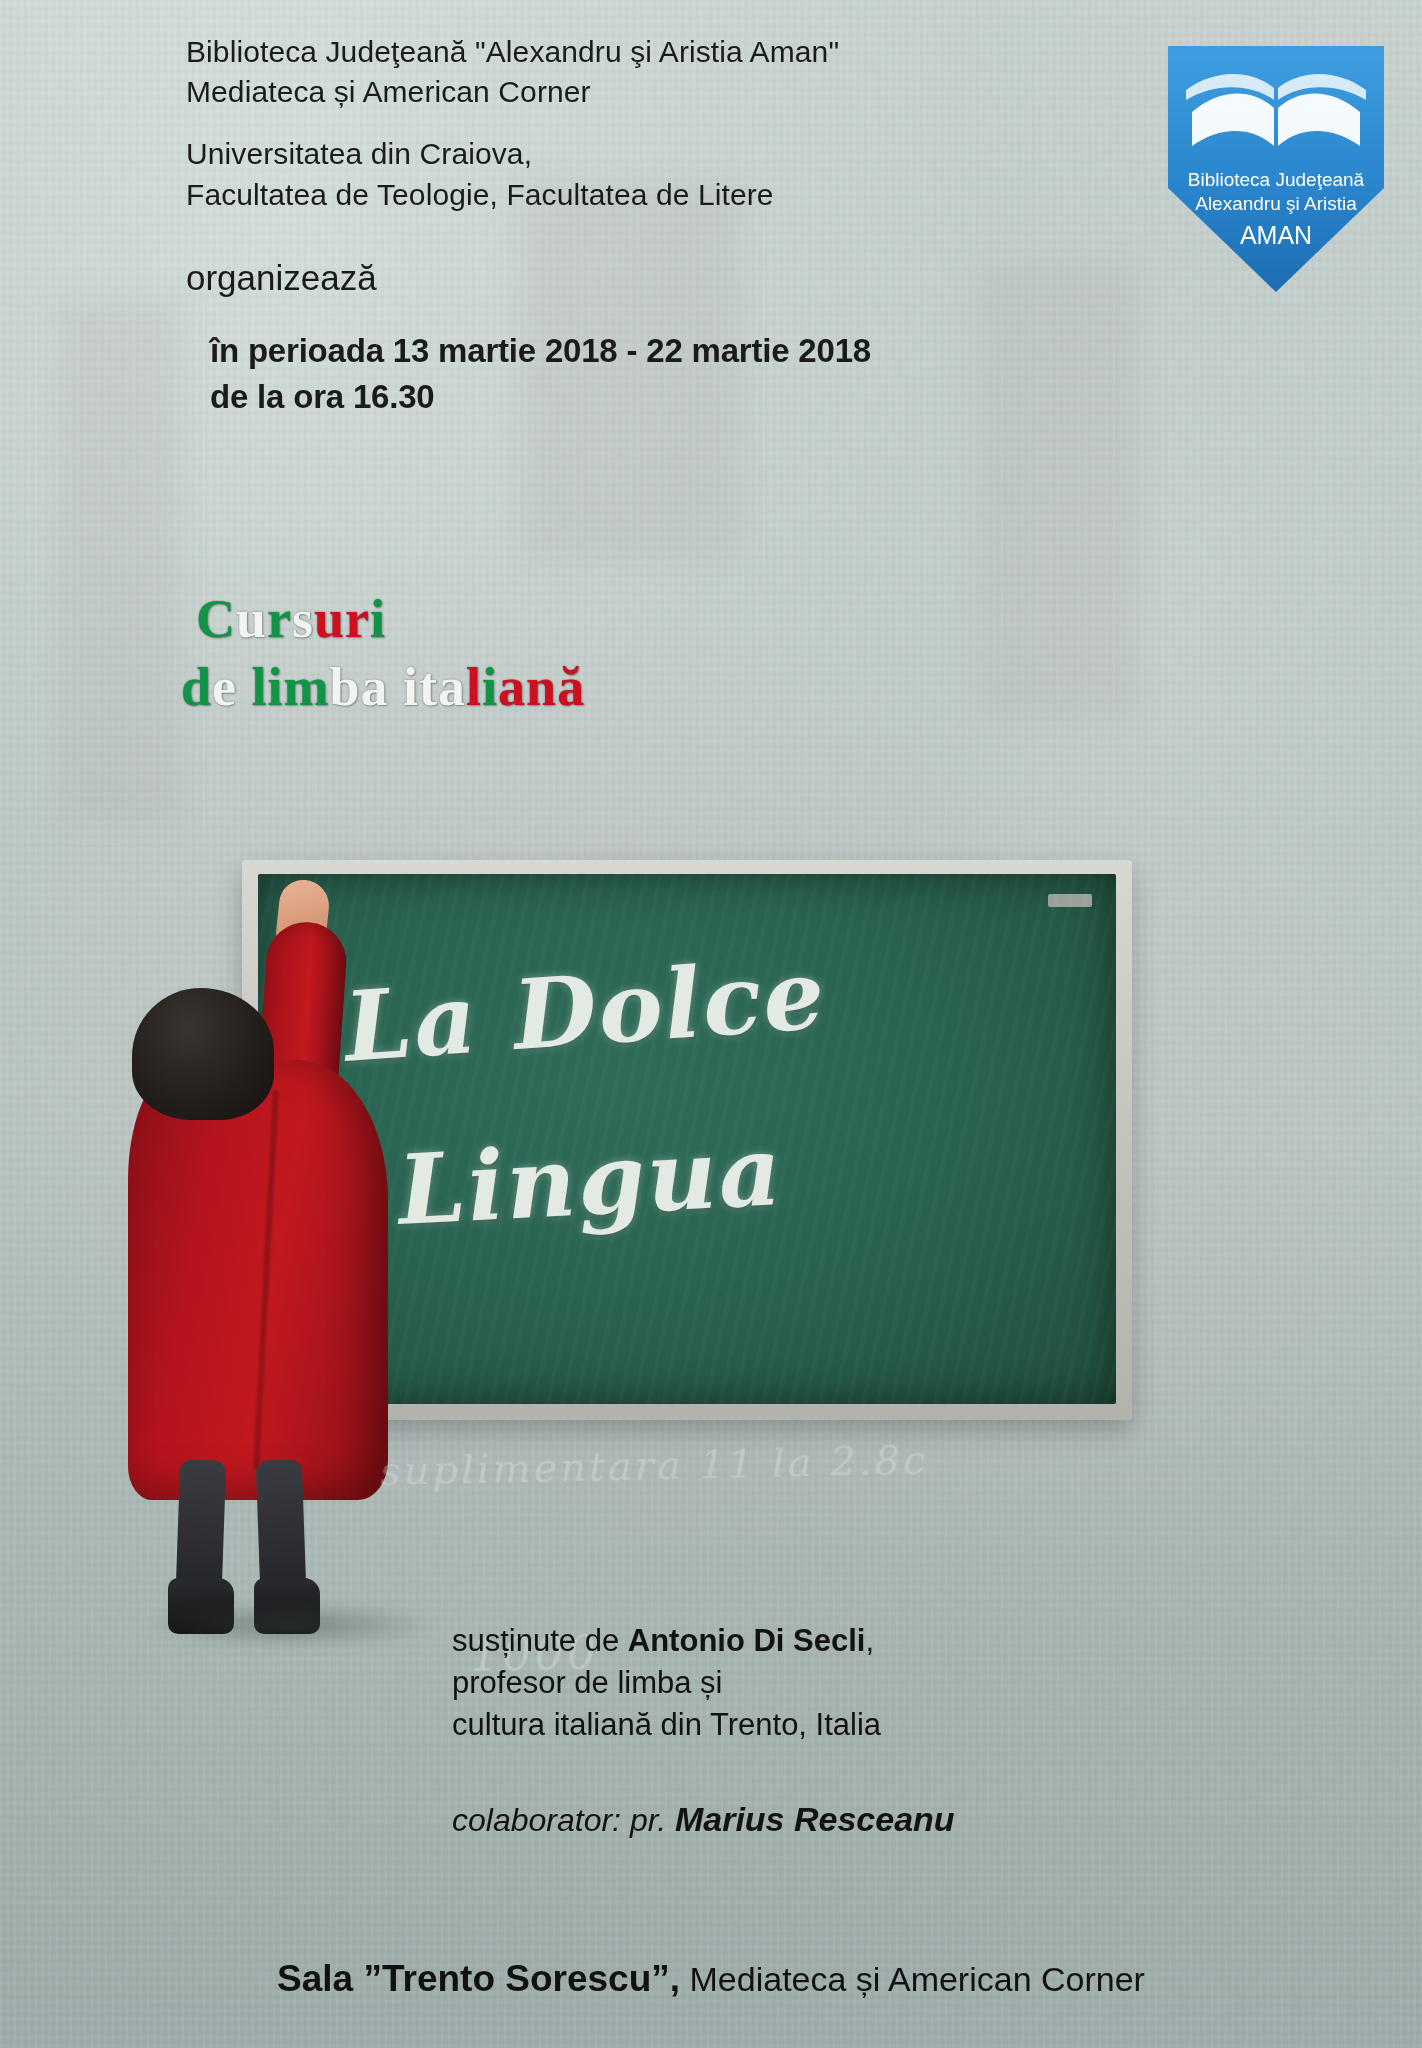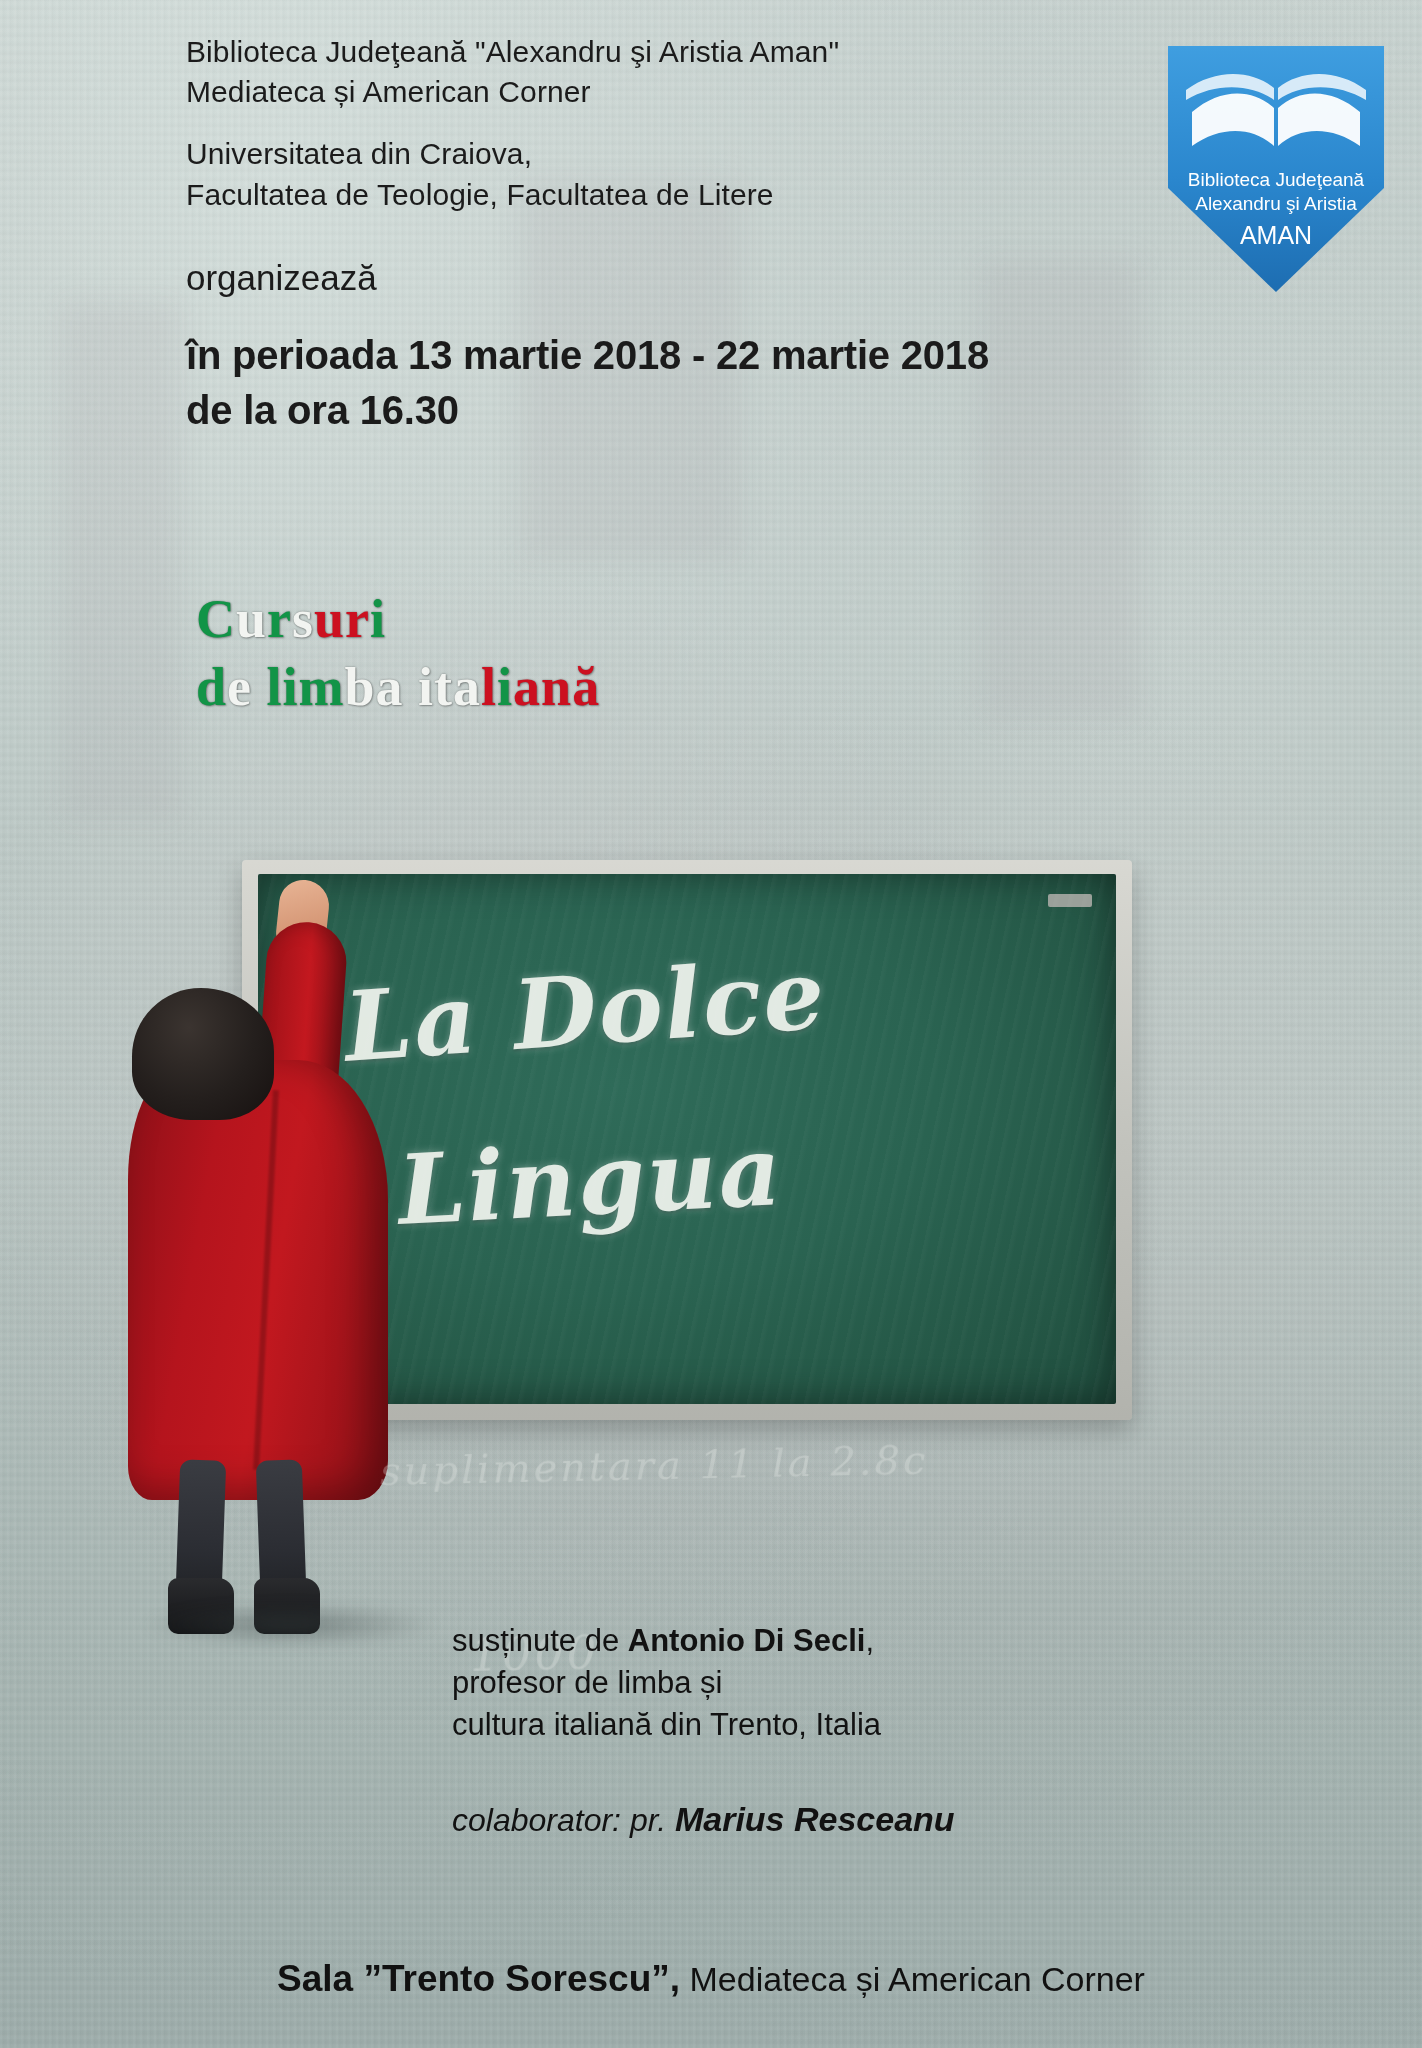--- a/index.html
+++ b/index.html
@@ -60,24 +60,25 @@
   .block-gap {
     height: 22px;
   }
   .organizeaza {
     margin-top: 40px;
     font-size: 35px;
     line-height: 1.3;
   }
   .period {
     margin-top: 28px;
-    font-size: 40px;
+    font-size: 33px;
     font-weight: bold;
     line-height: 1.38;
     letter-spacing: -0.2px;
+    margin-left: 24px;
   }
 
   
   .logo {
     position: absolute;
     right: 26px;
     top: 38px;
     width: 240px;
     height: 262px;
     z-index: 6;
@@ -96,21 +97,21 @@
   }
   .title-line {
     font-size: 54px;
     line-height: 1.18;
     white-space: nowrap;
   }
   .title-line.l1 {
     margin-left: 16px;
   }
   .title-line.l2 {
-    margin-left: 16px;
+    margin-left: 1px;
     margin-top: 4px;
   }
   .g { color: #129447; }
   .w { color: #f2f4f1; }
   .r { color: #cc1020; }
   .title-line span {
     text-shadow:
       0 0 2px rgba(0,0,0,0.35),
       1px 1px 2px rgba(0,0,0,0.28);
   }

